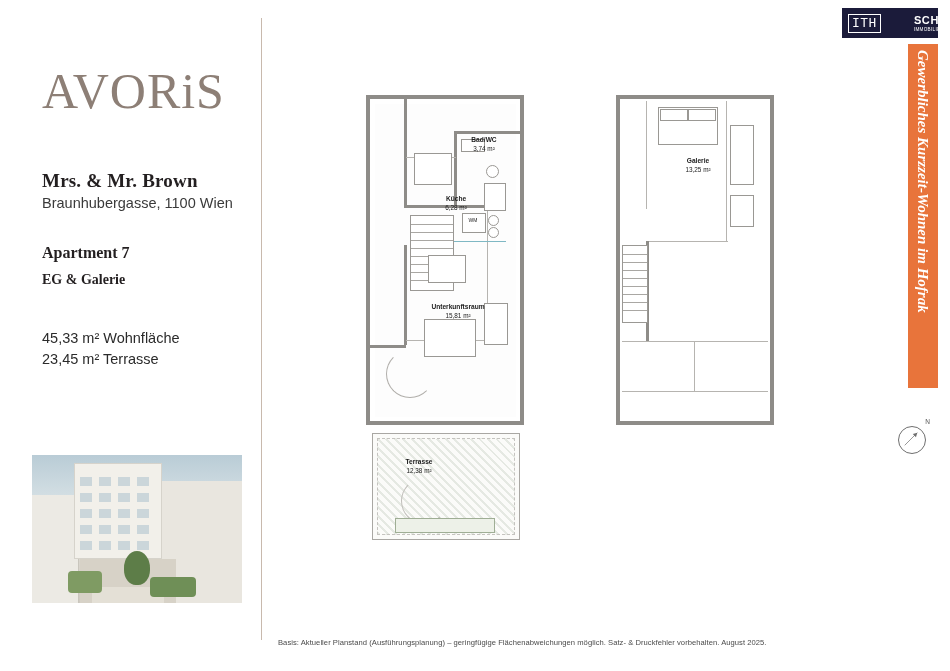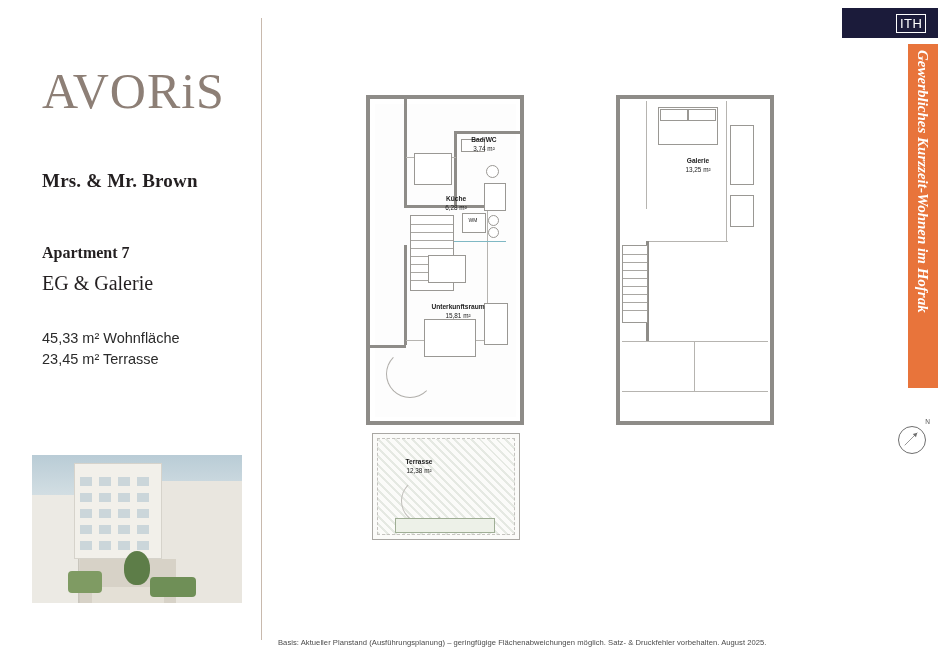--- a/index.html
+++ b/index.html
@@ -56,22 +56,22 @@
     position: absolute;
     left: 42px; top: 244px;
     font-family: "Liberation Serif", serif;
     font-weight: bold;
     font-size: 16px;
   }
   #apartment-levels {
     position: absolute;
     left: 42px; top: 272px;
     font-family: "Liberation Serif", serif;
-    font-weight: normal;
-    font-size: 20px;
+    font-weight: bold;
+    font-size: 14px;
   }
 
   #area-living {
     position: absolute;
     left: 42px; top: 330px;
     font-size: 14.5px;
     color: #2b2b2b;
   }
   #area-terrace {
     position: absolute;
@@ -235,27 +235,26 @@
     right: 12px; top: 8px;
     width: 96px; height: 30px;
     background: #1b1b3a;
     color: #ffffff;
     display: flex;
     align-items: center;
     padding: 0 6px;
     box-sizing: border-box;
   }
   #logo-schantl .mark {
-    font-family: Liberation Sans, sans-serif;
+    font-family: Liberation Mono, monospace;
     font-size: 13px;
     border: 1px solid #ffffff;
     padding: 1px 3px;
     margin-right: 5px;
     letter-spacing: 0.5px;
-    margin-left: 48px;
   }
   #logo-schantl .names { line-height: 1.15; margin-left: 28px; }
   #logo-schantl .n1 { font-size: 11px; font-weight: bold; letter-spacing: 0.6px; }
   #logo-schantl .n2 { font-size: 4.6px; letter-spacing: 0.3px; }
 
   #orange-banner {
     position: absolute;
     right: 12px; top: 44px;
     width: 30px; height: 344px;
     background: #e8743b;
@@ -306,20 +305,21 @@
 </head>
 <body>
 
 <div id="left-column">
 
   <div id="brand-logo">
     <span class="logo-text">AVORiS</span>
   </div>
 
   <div id="client-name">Mrs. &amp; Mr. Brown</div>
+  <div id="client-address">Braunhubergasse, 1100 Wien</div>
 
   <div id="apartment-title">Apartment 7</div>
   <div id="apartment-levels">EG &amp; Galerie</div>
 
   <div id="area-living">45,33 m² Wohnfläche</div>
   <div id="area-terrace">23,45 m² Terrasse</div>
 
   <div id="render-image">
     <div class="sky"></div>
     <div class="ground"></div>

